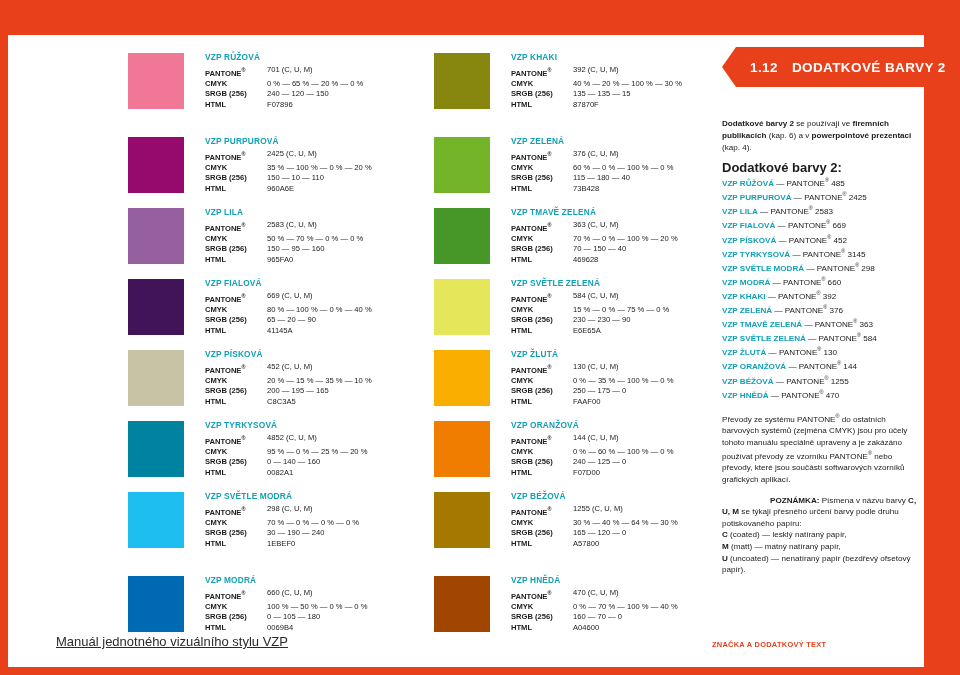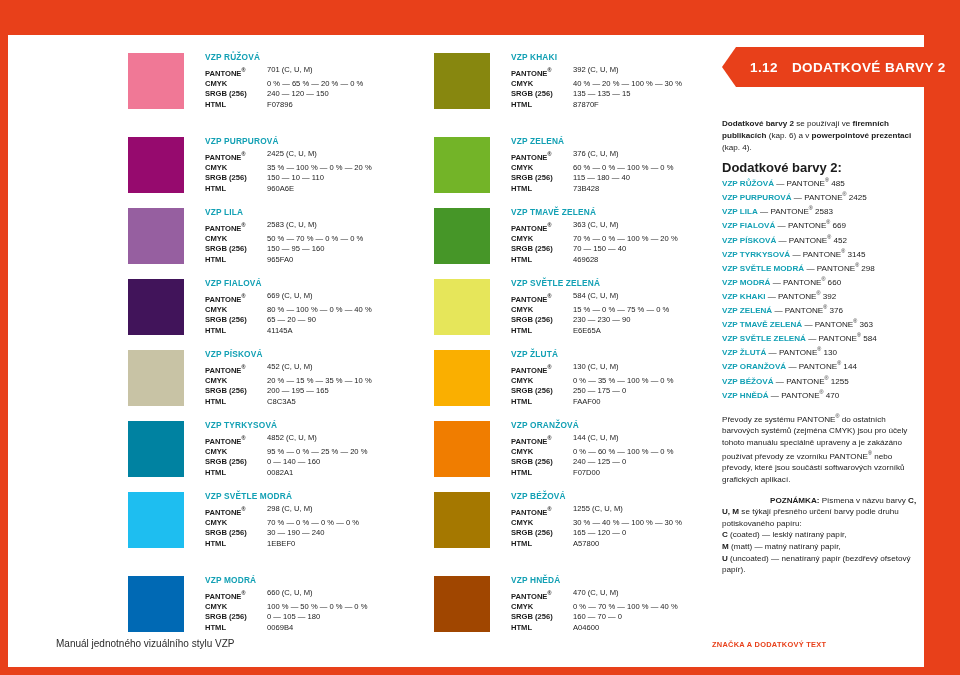--- a/index.html
+++ b/index.html
@@ -146,22 +146,23 @@
   .pan-list .pcode { font-weight: normal; }
   sup.reg { font-size: 5.4px; vertical-align: super; }
 
   .note-title { font-weight: bold; padding-left: 48px; }
   .note-letter { font-weight: bold; }
 
   
   .footer-left {
     position: absolute;
     left: 56px; bottom: 26px;
-    font-size: 10px;
+    font-size: 13px;
     color: #2b2b2b;
+    text-decoration: underline;
   }
   .footer-right {
     position: absolute;
     left: 700px; bottom: 26px;
     font-size: 7.4px;
     font-weight: bold;
     color: #e8401a;
     letter-spacing: .3px;
     margin-left: 12px;
   }
@@ -497,21 +498,21 @@
       <div class="swatch-row gap">
         <div class="swatch" style="background: rgb(165, 120, 0);"></div>
         <div class="spec">
           <div class="spec-name">VZP BÉŽOVÁ</div>
           <div class="spec-line">
             <span class="spec-key"><span>PANTONE</span><sup>®</sup></span>
             <span class="spec-val">1255 (C, U, M)</span>
           </div>
           <div class="spec-line">
             <span class="spec-key"><span>CMYK</span></span>
-            <span class="spec-val">30 % — 40 % — 100 % — 30 %</span>
+            <span class="spec-val">30 % — 40 % — 64 % — 30 %</span>
           </div>
           <div class="spec-line">
             <span class="spec-key"><span>SRGB (256)</span></span>
             <span class="spec-val">165 — 120 — 0</span>
           </div>
           <div class="spec-line">
             <span class="spec-key"><span>HTML</span></span>
             <span class="spec-val">A57800</span>
           </div>
         </div>

